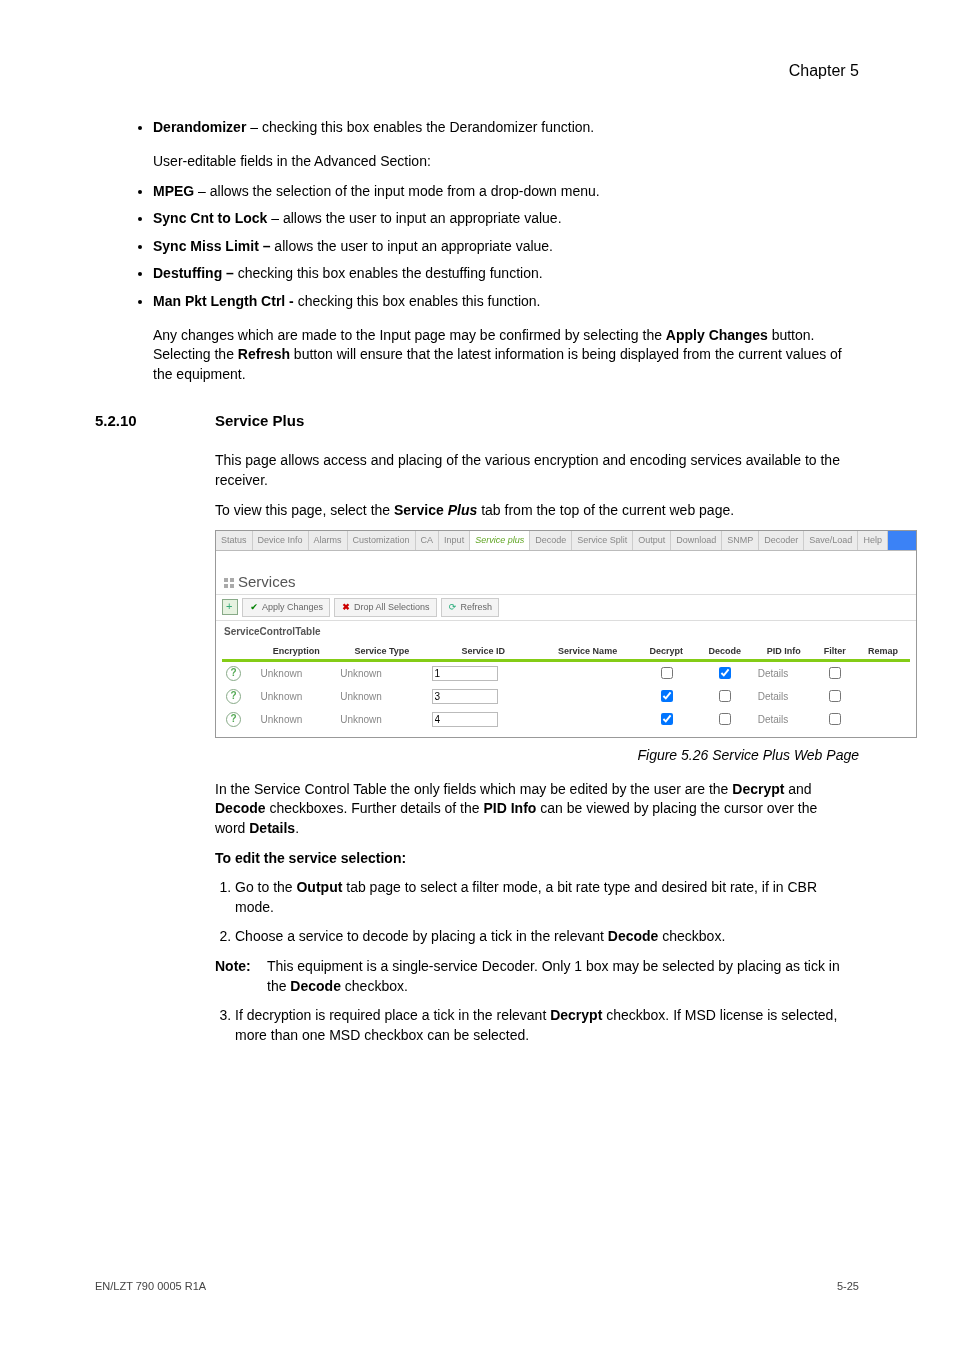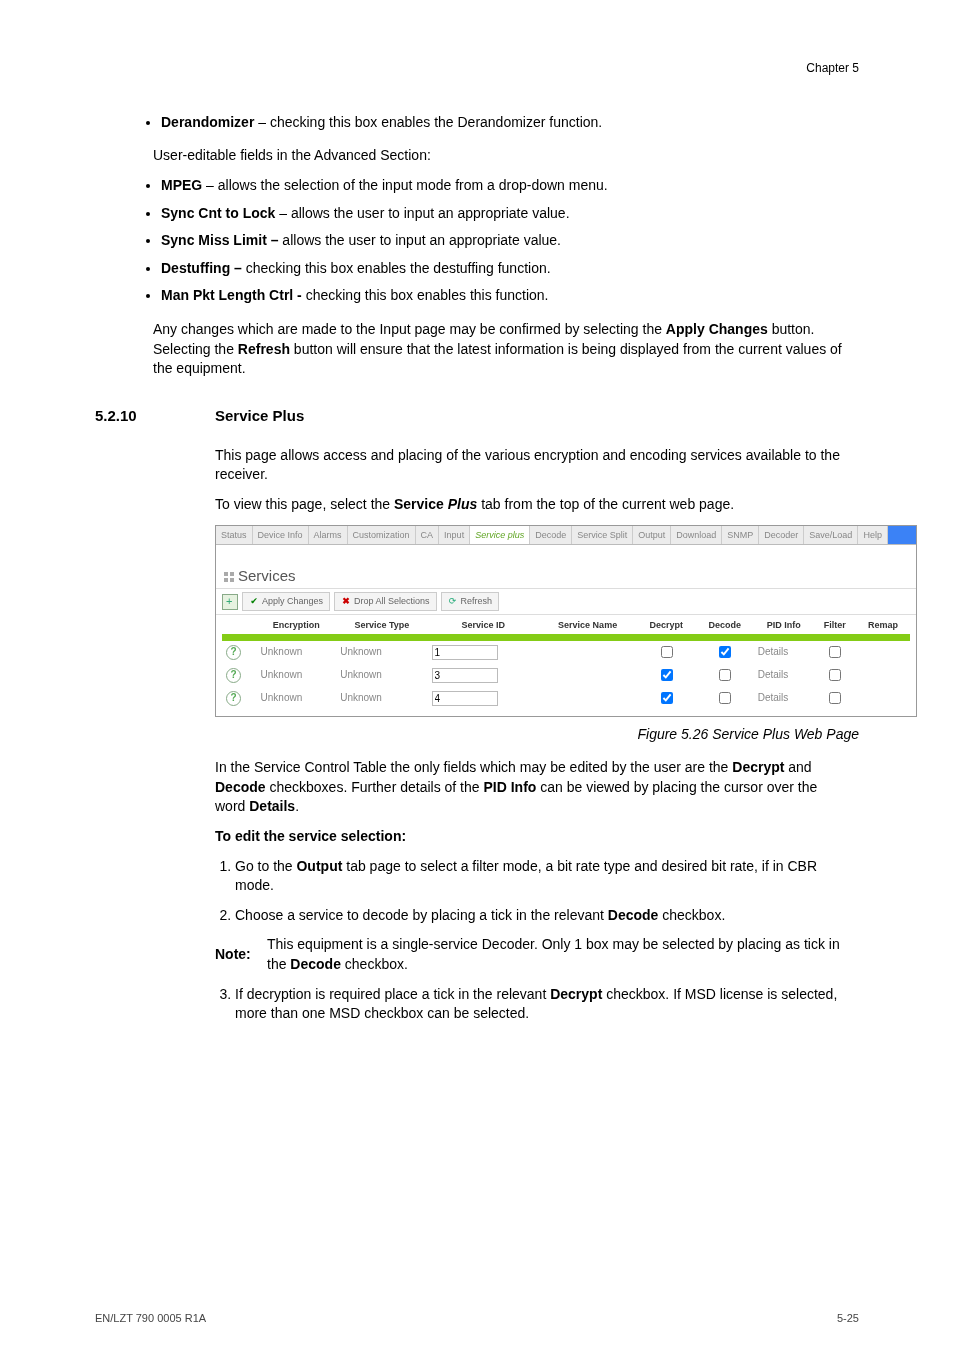--- a/index.html
+++ b/index.html
@@ -7,34 +7,34 @@
     background: #fff;
     color: #000;
     margin: 0;
     width: 954px;
     min-height: 1350px;
     padding: 60px 95px 60px 95px;
     box-sizing: border-box;
     font-size: 14px;
     line-height: 1.4;
   }
-  .chapter { text-align: right; font-size: 12px; margin-bottom: 36px; }
+  .chapter { text-align: right; font-size: 16px; margin-bottom: 36px; }
   ul.bullets { list-style: disc; padding-left: 58px; margin: 6px 0 14px 0; }
-  ul.bullets li { margin: 8px 8px; }
+  ul.bullets li { margin: 8px 0; }
   .indent-block { margin-left: 58px; }
   p { margin: 10px 16px; }
   .sec-row { display: flex; margin-top: 26px; margin-bottom: 20px; }
   .sec-num { width: 120px; font-weight: bold; font-size: 15px; }
   .sec-title { font-weight: bold; font-size: 15px; }
   .fig-caption { font-style: italic; margin: 8px 0 14px 58px; }
-  .note-row { display: flex; margin: 10px 0 10px 58px; align-items: center; }
+  .note-row { display: flex; margin: 10px 0 10px 58px; }
   .note-label { font-weight: bold; width: 52px; flex: 0 0 52px; }
   ol.steps { padding-left: 80px; margin: 8px 0; }
   ol.steps li { margin: 10px 0; }
-  .footer { display: flex; justify-content: space-between; font-size: 11px; color: #444; position: absolute; bottom: 24px; left: 95px; right: 95px; }
+  .footer { display: flex; justify-content: space-between; font-size: 11px; color: #444; position: absolute; bottom: 56px; left: 95px; right: 95px; }
 
   
   .mock {
     margin: 10px 0 4px 58px;
     border: 1px solid #999;
     width: 700px;
     font-family: Verdana, Geneva, sans-serif;
     font-size: 10px;
     color: #555;
     background: #fff;
@@ -59,21 +59,21 @@
   .toolbar { display:flex; gap:0; padding: 3px 6px; border-top:1px solid #ddd; border-bottom:1px solid #ddd; align-items:center;}
   .tbtn { display:inline-flex; align-items:center; padding:1px 6px; border:1px solid #ccc; background:#f4f4f4; font-size:9px; color:#666; margin-right:4px; height:15px;}
   .tbtn .glyph { margin-right:3px; width:10px; display:inline-block; text-align:center;}
   .check { color:green;}
   .cross { color:#c00; font-weight:bold;}
   .refresh { color:#2a7;}
   .tiny-green { display:inline-block; width:14px; height:14px; border:1px solid #8a8; background:#e6f2e0; margin-right:4px; position:relative;}
   .tiny-green::after{content:"+"; position:absolute; left:3px; top:-1px; color:#3a7; font-size:11px;}
   .sub-title { padding: 4px 8px 2px 8px; font-weight:bold; color:#555; font-size:10px;}
   table.svc { border-collapse: collapse; margin: 2px 6px 6px 6px; width: calc(100% - 12px); }
-  table.svc th { text-align: center; font-weight: bold; font-size: 9px; padding: 2px 3px; color:#333; border-bottom:7px solid #84cc16;}
+  table.svc th { text-align: center; font-weight: bold; font-size: 9px; padding: 2px 3px; color:#333; border-bottom:3px solid #84cc16;}
   table.svc td { padding: 2px 4px; font-size:10px; color:#888; vertical-align: middle;}
   .qicon { display:inline-block; width:13px; height:13px; border-radius:50%; border:1px solid #8a8; color:#5a5; text-align:center; line-height:12px; font-size:10px; font-weight:bold;}
   .sid-input { width: 60px; height:13px; border:1px solid #bbb; font-size:10px; padding:0 2px; background:#fff;}
   .cb { width:12px; height:12px; }
   .details { color:#888; }
 </style>
 </head>
 <body>
 
 <div class="chapter">Chapter 5</div>
@@ -134,20 +134,21 @@
       </span>
     <span class="tbtn">
         <span class="glyph cross">✖</span>
         <span>Drop All Selections</span>
       </span>
     <span class="tbtn">
         <span class="glyph refresh">⟳</span>
         <span>Refresh</span>
       </span>
   </div>
+  <div class="sub-title">ServiceControlTable</div>
   <table class="svc">
     <thead>
         <tr id="svc-head">
           <th></th>
           <th>Encryption</th>
           <th>Service Type</th>
           <th>Service ID</th>
           <th>Service Name</th>
           <th>Decrypt</th>
           <th>Decode</th>

